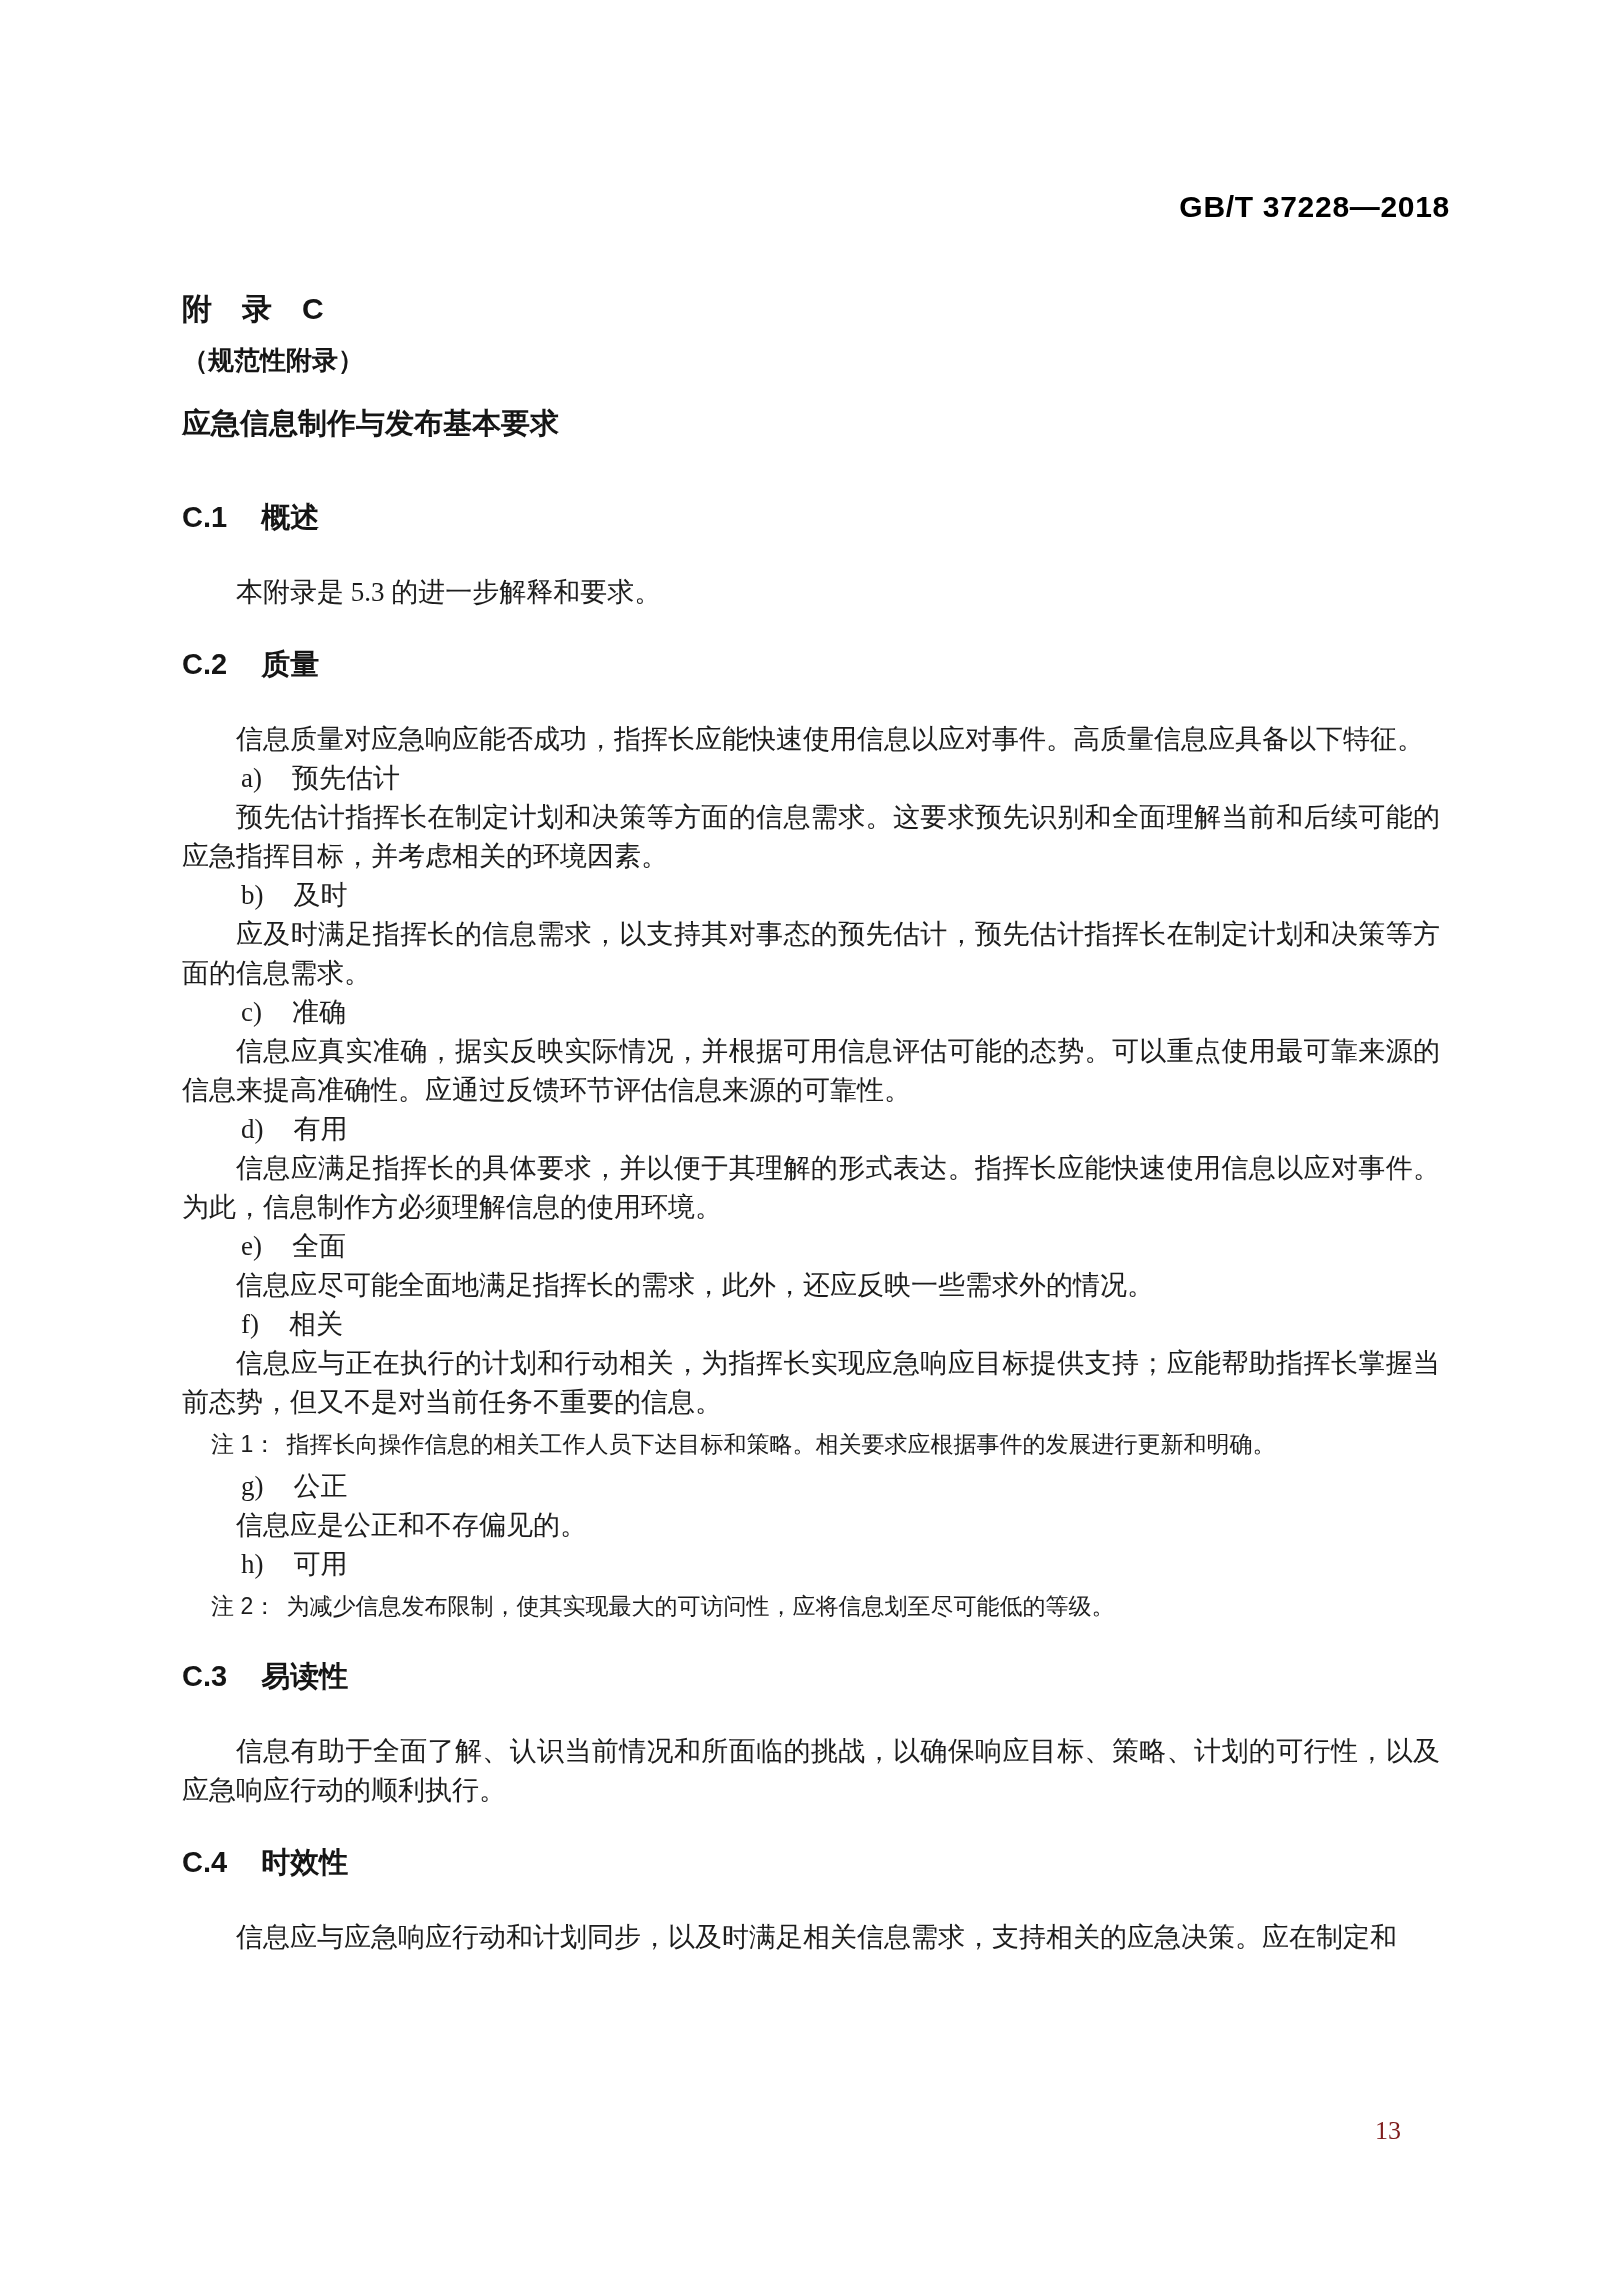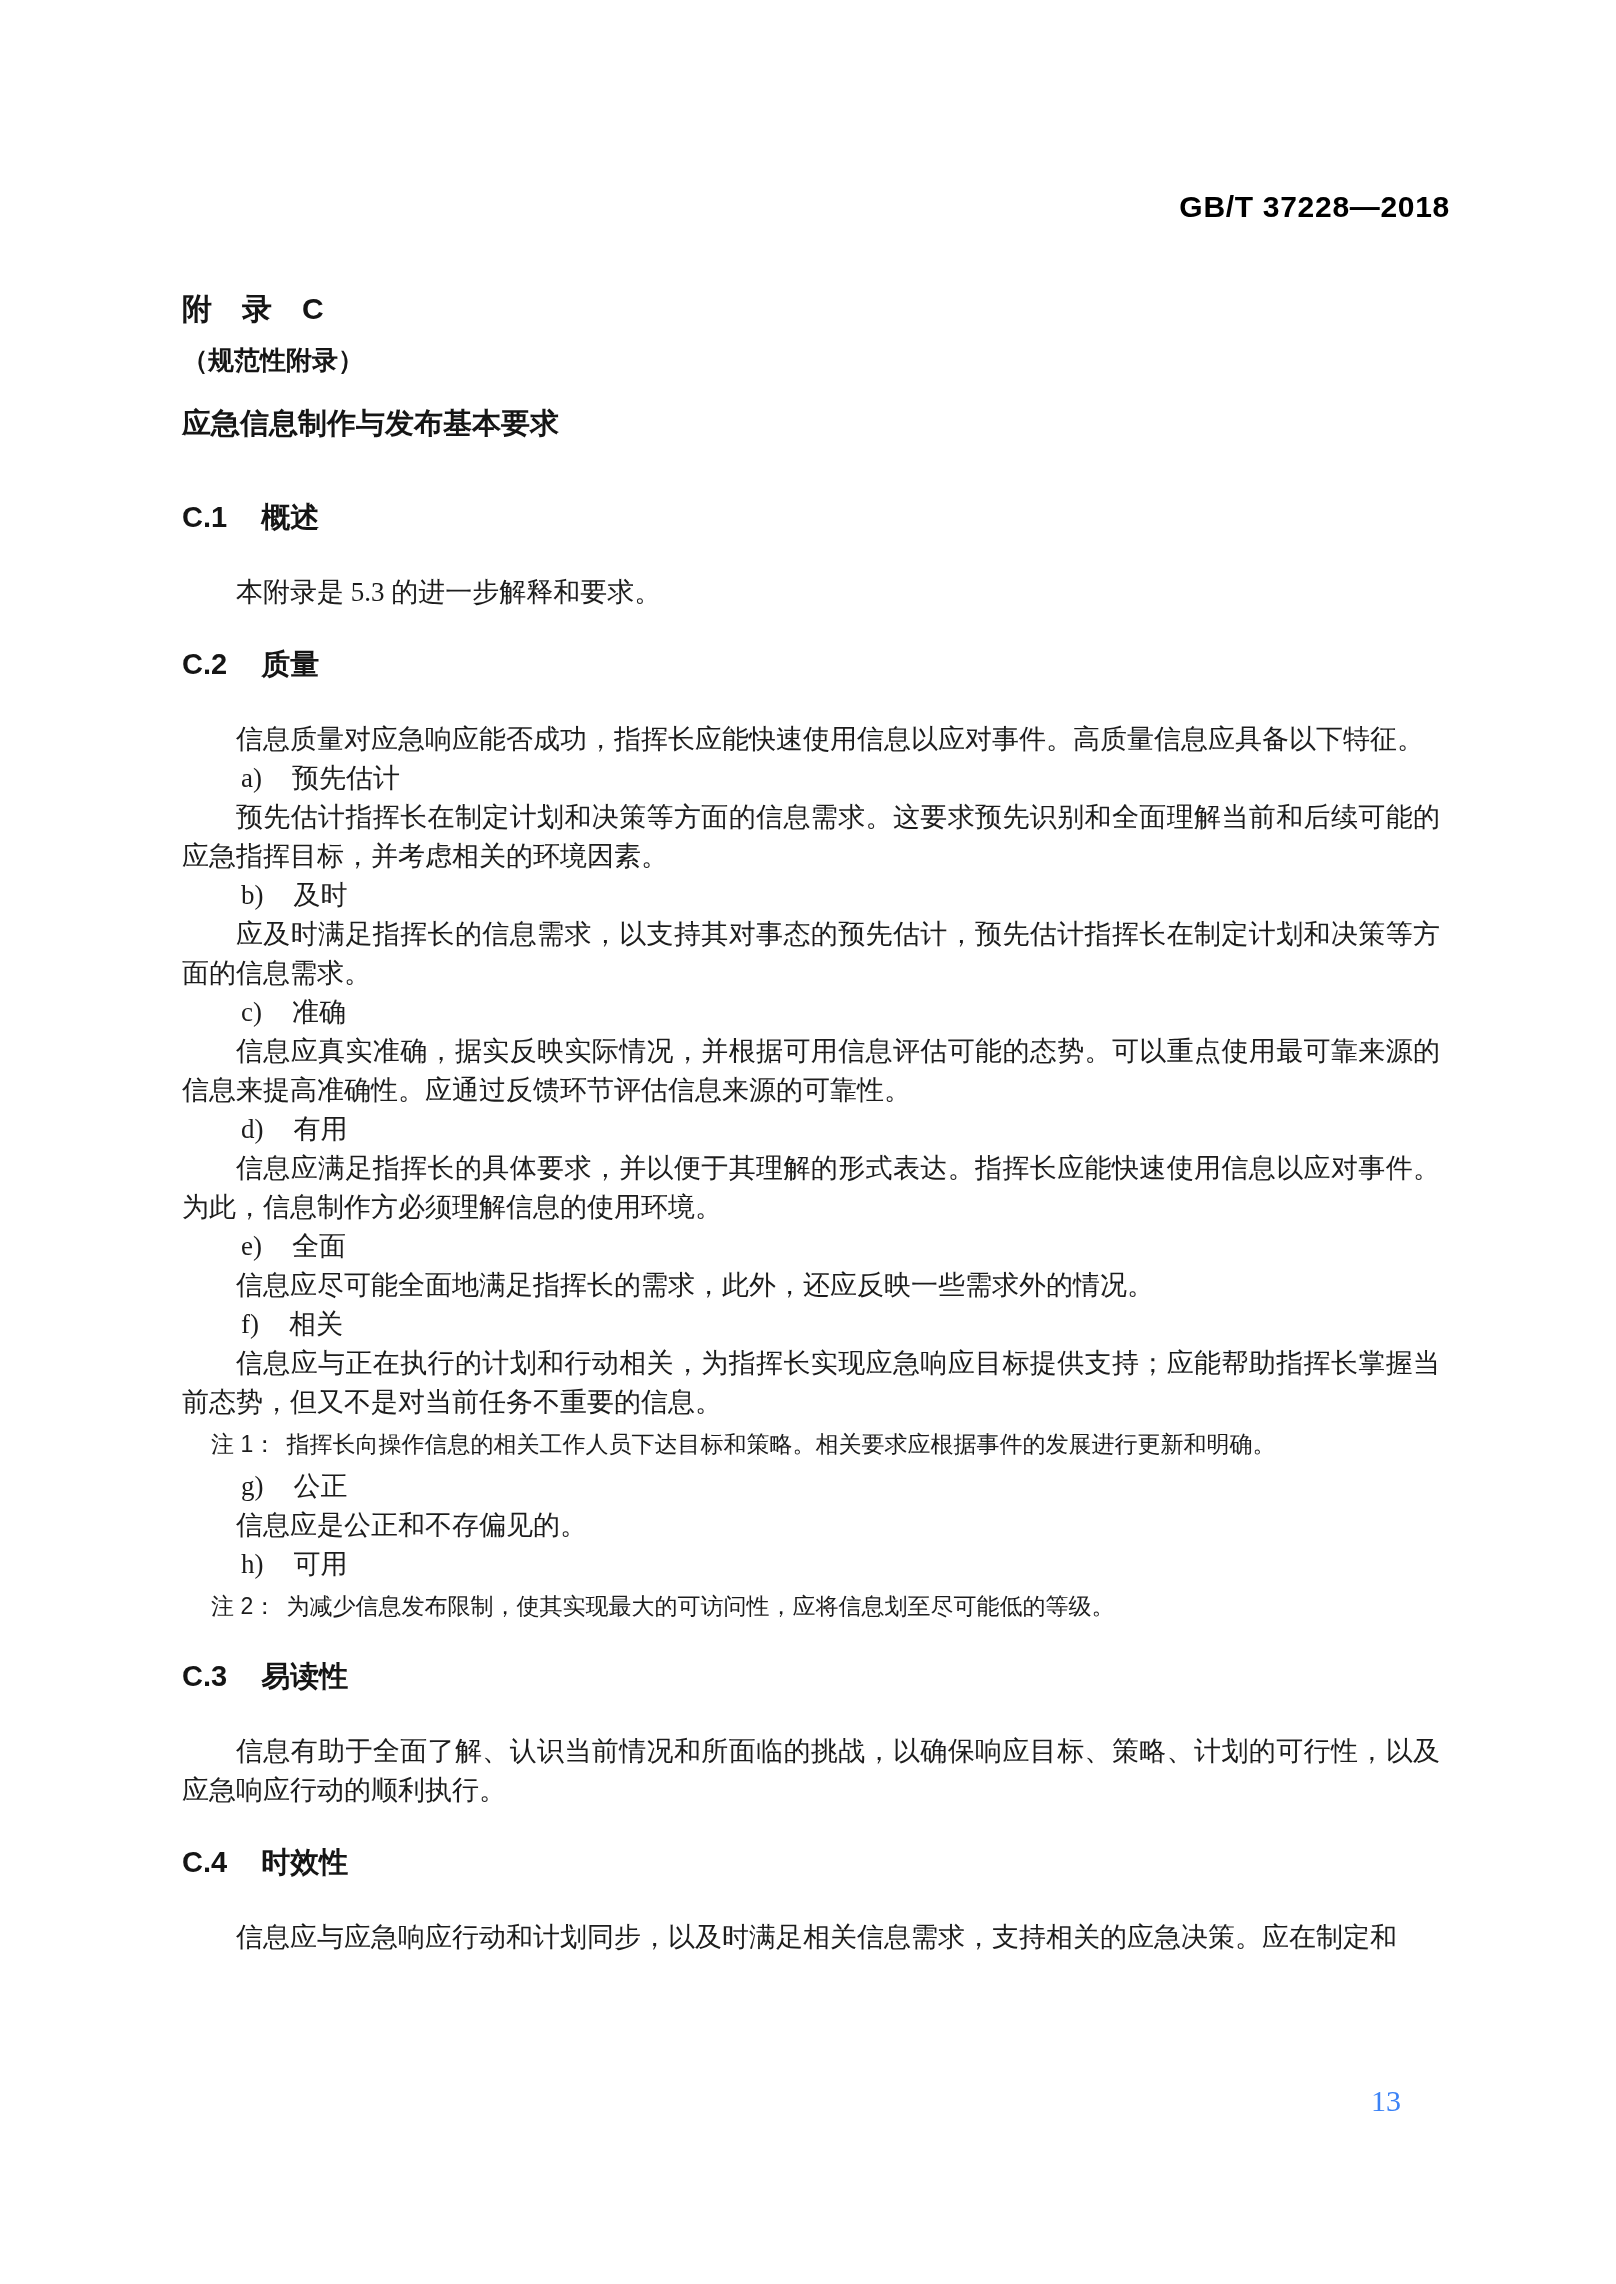--- a/index.html
+++ b/index.html
@@ -82,24 +82,24 @@
     text-align: justify;
   }
   .note-label {
     font-family: "Liberation Sans", "DejaVu Sans", sans-serif;
     font-weight: normal;
     margin-right: 10.4px;
   }
   .page-number {
     position: absolute;
     right: 215px;
-    bottom: 166px;
-    font-size: 30px;
+    bottom: 138px;
+    font-size: 26px;
     font-family: "Liberation Serif", "DejaVu Serif", serif;
-    color: #3b82f6;
+    color: #7f1d1d;
   }
 </style>
 </head>
 <body>
 
 <div class="page">
 
   <div class="doc-header">GB/T 37228—2018</div>
 
   <main class="content">

